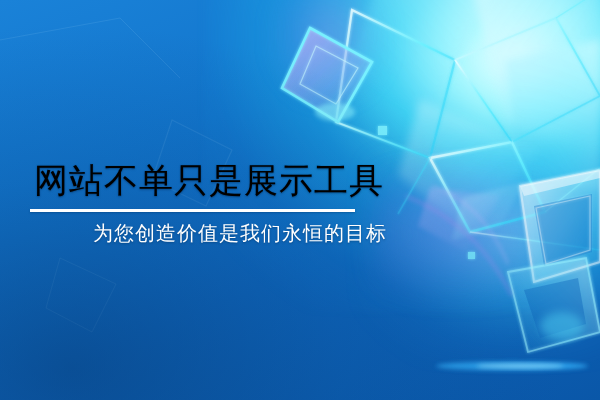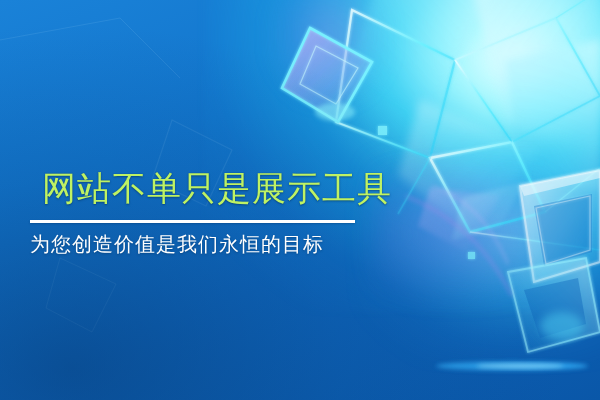--- a/index.html
+++ b/index.html
@@ -113,45 +113,46 @@
   .art svg { display: block; width: 600px; height: 400px; }
 
   
   .content {
     position: absolute;
     left: 30px;
     top: 157px;
     width: 420px;
   }
   .hero-title {
-    margin: 12px;
+    margin: 4px;
     font-size: 34px;
     line-height: 1.15;
     font-weight: 400;
     letter-spacing: 1px;
-    color: #bef264;
+    color: #000000;
     text-shadow: 0 1px 2px rgba(4,50,96,0.55), 0 0 1px rgba(4,50,96,0.6);
     white-space: nowrap;
   }
   .hero-rule {
     width: 325px;
     height: 3px;
     background: #ffffff;
     margin: 9px 0 8px 0;
     box-shadow: 0 1px 2px rgba(4,50,96,0.35);
   }
   .hero-sub {
     margin: 0;
     font-size: 20px;
     line-height: 1.3;
     font-weight: 400;
     letter-spacing: 1px;
     color: #ffffff;
     text-shadow: 0 1px 2px rgba(4,50,96,0.5);
     white-space: nowrap;
+    text-align: center;
   }
 </style>
 </head>
 <body>
 
 <div class="banner">
 
   <div class="bg-base"></div>
   <div class="bg-glow-cyan"></div>
   <div class="bg-glow-cyan2"></div>

